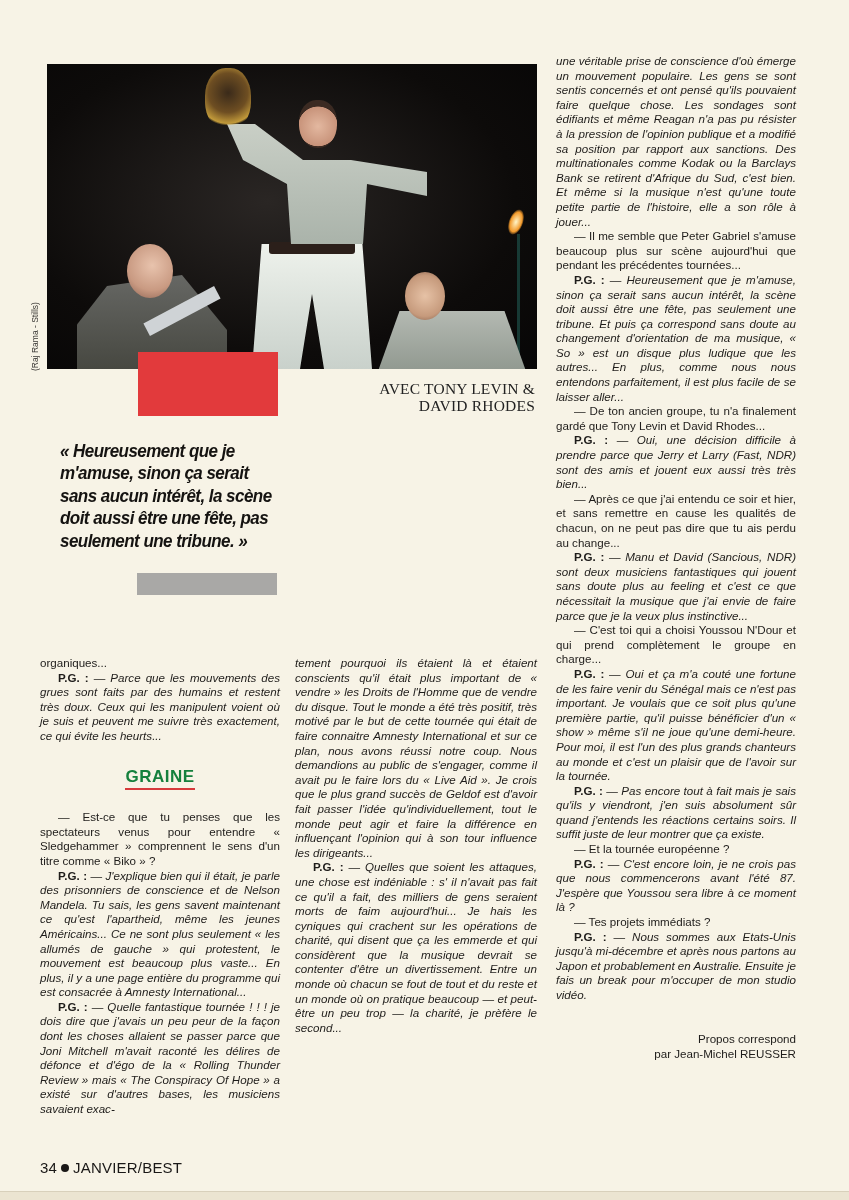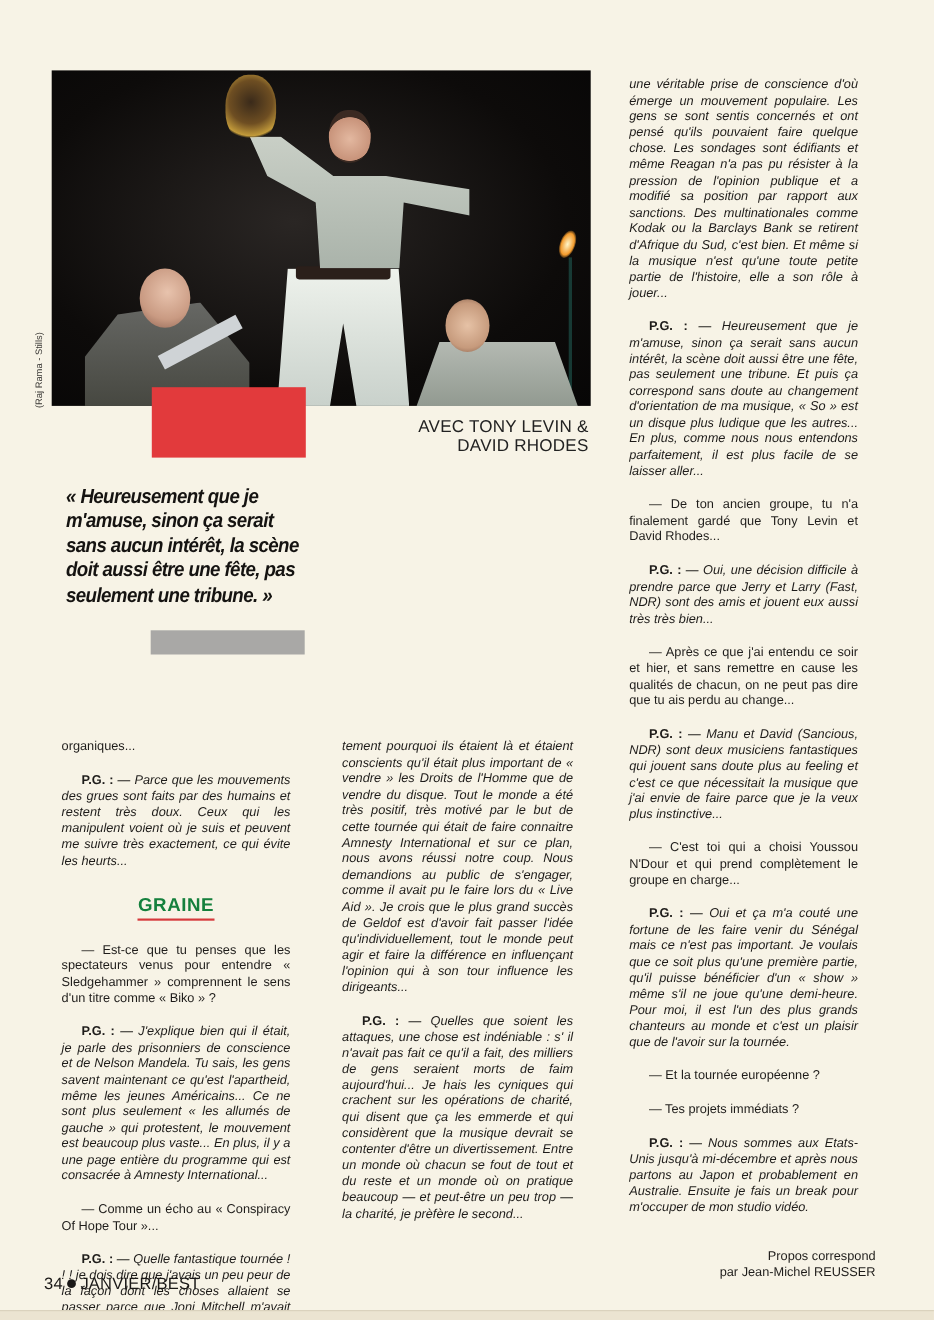--- a/index.html
+++ b/index.html
@@ -61,32 +61,32 @@
   }
   .credit {
     position: absolute; left: 30px; top: 281px; width: 14px; height: 90px;
     writing-mode: vertical-rl; transform: rotate(180deg);
     font-size: 8.5px; color: #3a3835; white-space: nowrap;
   }
   .red-box { position: absolute; left: 138px; top: 352px; width: 140px; height: 64px; background: #e23a3c; }
   .gray-box { position: absolute; left: 137px; top: 573px; width: 140px; height: 22px; background: #a9a8a6; }
   .caption {
     position: absolute; left: 340px; top: 380px; width: 195px; text-align: right;
-    font-size: 15.5px; line-height: 17px; letter-spacing: 0.2px; color: #222;
+    font-size: 15.5px; line-height: 17px; letter-spacing: 0.2px; color: #222; font-family: Liberation Serif, serif;
   }
   .pull-quote {
     position: absolute; left: 60px; top: 440px; width: 230px;
     font-family: "Liberation Sans", sans-serif; font-weight: bold; font-style: italic;
     font-size: 18.5px; line-height: 22.4px; letter-spacing: -0.6px; color: #151311;
     transform: scaleX(0.92); transform-origin: left top;
   }
   .col {
     position: absolute; font-size: 11.6px; line-height: 14.6px; text-align: justify; color: #1e1c1a;
   }
-  .col p { margin: 16px; text-indent: 18px; }
+  .col p { margin: 0; text-indent: 18px; }
   .col p.noindent { text-indent: 0; }
   .col .it { font-style: italic; }
   .col .pg { font-weight: bold; font-style: normal; }
   .col1 { left: 40px; top: 656px; width: 240px; }
   .col2 { left: 295px; top: 656px; width: 242px; }
   .col3 { left: 556px; top: 54px; width: 240px; }
   .heading {
     text-align: center; font-weight: bold; font-size: 17px; letter-spacing: 0.5px;
     margin: 26px 0 2px 0; color: #15803d; text-indent: 0;
   }
@@ -128,39 +128,41 @@
 
 <div class="gray-box"></div>
 
 <div class="col col1">
   <p class="noindent">organiques...</p>
   <p><span class="pg">P.G. :</span><span class="it"> — Parce que les mouvements des grues sont faits par des humains et restent très doux. Ceux qui les manipulent voient où je suis et peuvent me suivre très exactement, ce qui évite les heurts...</span></p>
   <div class="heading">GRAINE</div>
   <div class="heading-rule"></div>
   <p>— Est-ce que tu penses que les spectateurs venus pour entendre « Sledgehammer » comprennent le sens d'un titre comme « Biko » ?</p>
   <p><span class="pg">P.G. :</span><span class="it"> — J'explique bien qui il était, je parle des prisonniers de conscience et de Nelson Mandela. Tu sais, les gens savent maintenant ce qu'est l'apartheid, même les jeunes Américains... Ce ne sont plus seulement « les allumés de gauche » qui protestent, le mouvement est beaucoup plus vaste... En plus, il y a une page entière du programme qui est consacrée à Amnesty International...</span></p>
-  <p>— Comme un écho au « Conspiracy Of Hope Tour »...</p>
   <p><span class="pg">P.G. :</span><span class="it"> — Quelle fantastique tournée ! ! ! je dois dire que j'avais un peu peur de la façon dont les choses allaient se passer parce que Joni Mitchell m'avait raconté les délires de défonce et d'égo de la « Rolling Thunder Review » mais « The Conspiracy Of Hope » a existé sur d'autres bases, les musiciens savaient exac-</span></p>
 </div>
 
 <div class="col col2">
   <p class="noindent it">tement pourquoi ils étaient là et étaient conscients qu'il était plus important de « vendre » les Droits de l'Homme que de vendre du disque. Tout le monde a été très positif, très motivé par le but de cette tournée qui était de faire connaitre Amnesty International et sur ce plan, nous avons réussi notre coup. Nous demandions au public de s'engager, comme il avait pu le faire lors du « Live Aid ». Je crois que le plus grand succès de Geldof est d'avoir fait passer l'idée qu'individuellement, tout le monde peut agir et faire la différence en influençant l'opinion qui à son tour influence les dirigeants...</p>
   <p><span class="pg">P.G. :</span><span class="it"> — Quelles que soient les attaques, une chose est indéniable : s' il n'avait pas fait ce qu'il a fait, des milliers de gens seraient morts de faim aujourd'hui... Je hais les cyniques qui crachent sur les opérations de charité, qui disent que ça les emmerde et qui considèrent que la musique devrait se contenter d'être un divertissement. Entre un monde où chacun se fout de tout et du reste et un monde où on pratique beaucoup — et peut-être un peu trop — la charité, je prèfère le second...</span></p>
 </div>
 
 <div class="col col3">
   <p class="noindent it">une véritable prise de conscience d'où émerge un mouvement populaire. Les gens se sont sentis concernés et ont pensé qu'ils pouvaient faire quelque chose. Les sondages sont édifiants et même Reagan n'a pas pu résister à la pression de l'opinion publique et a modifié sa position par rapport aux sanctions. Des multinationales comme Kodak ou la Barclays Bank se retirent d'Afrique du Sud, c'est bien. Et même si la musique n'est qu'une toute petite partie de l'histoire, elle a son rôle à jouer...</p>
+  <p>— Il me semble que Peter Gabriel s'amuse beaucoup plus sur scène aujourd'hui que pendant les précédentes tournées...</p>
   <p><span class="pg">P.G. :</span><span class="it"> — Heureusement que je m'amuse, sinon ça serait sans aucun intérêt, la scène doit aussi être une fête, pas seulement une tribune. Et puis ça correspond sans doute au changement d'orientation de ma musique, « So » est un disque plus ludique que les autres... En plus, comme nous nous entendons parfaitement, il est plus facile de se laisser aller...</span></p>
   <p>— De ton ancien groupe, tu n'a finalement gardé que Tony Levin et David Rhodes...</p>
   <p><span class="pg">P.G. :</span><span class="it"> — Oui, une décision difficile à prendre parce que Jerry et Larry (Fast, NDR) sont des amis et jouent eux aussi très très bien...</span></p>
   <p>— Après ce que j'ai entendu ce soir et hier, et sans remettre en cause les qualités de chacun, on ne peut pas dire que tu ais perdu au change...</p>
   <p><span class="pg">P.G. :</span><span class="it"> — Manu et David (Sancious, NDR) sont deux musiciens fantastiques qui jouent sans doute plus au feeling et c'est ce que nécessitait la musique que j'ai envie de faire parce que je la veux plus instinctive...</span></p>
   <p>— C'est toi qui a choisi Youssou N'Dour et qui prend complètement le groupe en charge...</p>
   <p><span class="pg">P.G. :</span><span class="it"> — Oui et ça m'a couté une fortune de les faire venir du Sénégal mais ce n'est pas important. Je voulais que ce soit plus qu'une première partie, qu'il puisse bénéficier d'un « show » même s'il ne joue qu'une demi-heure. Pour moi, il est l'un des plus grands chanteurs au monde et c'est un plaisir que de l'avoir sur la tournée.</span></p>
+  <p><span class="pg">P.G. :</span><span class="it"> — Pas encore tout à fait mais je sais qu'ils y viendront, j'en suis absolument sûr quand j'entends les réactions certains soirs. Il suffit juste de leur montrer que ça existe.</span></p>
   <p>— Et la tournée européenne ?</p>
+  <p><span class="pg">P.G. :</span><span class="it"> — C'est encore loin, je ne crois pas que nous commencerons avant l'été 87. J'espère que Youssou sera libre à ce moment là ?</span></p>
   <p>— Tes projets immédiats ?</p>
   <p><span class="pg">P.G. :</span><span class="it"> — Nous sommes aux Etats-Unis jusqu'à mi-décembre et après nous partons au Japon et probablement en Australie. Ensuite je fais un break pour m'occuper de mon studio vidéo.</span></p>
   <div class="signature">
     <div>Propos correspond</div>
     <div>par Jean-Michel REUSSER</div>
   </div>
 </div>
 
 <div class="folio">
   <span>34</span><span class="dot"></span><span>JANVIER/BEST</span>

